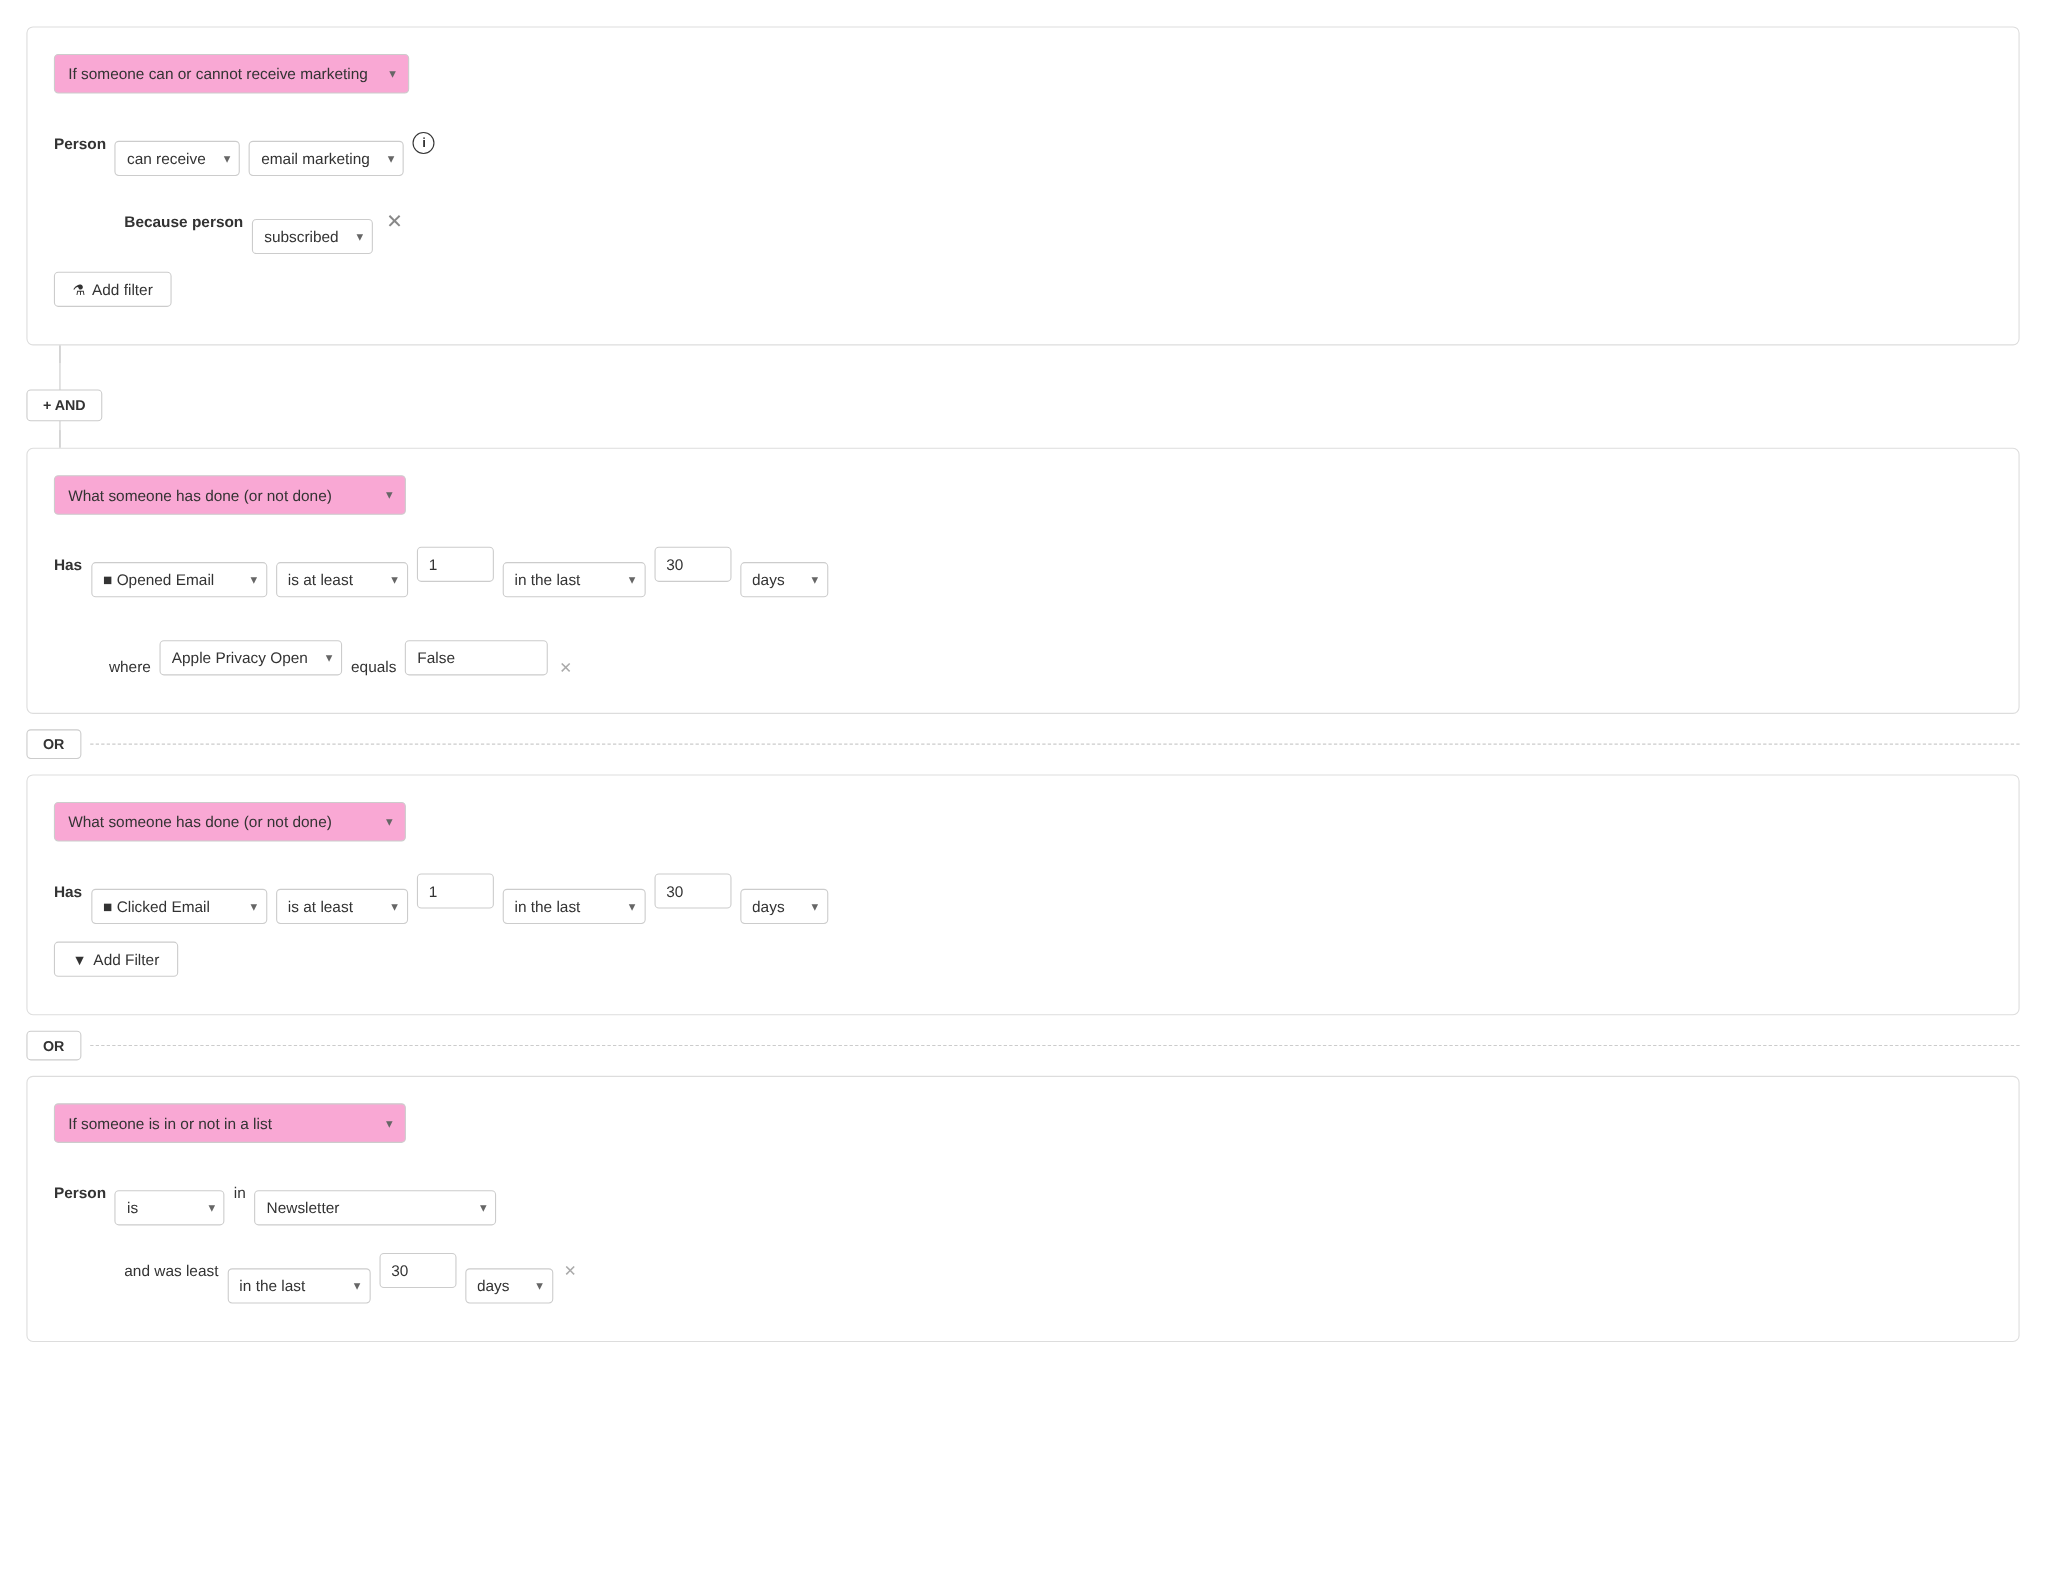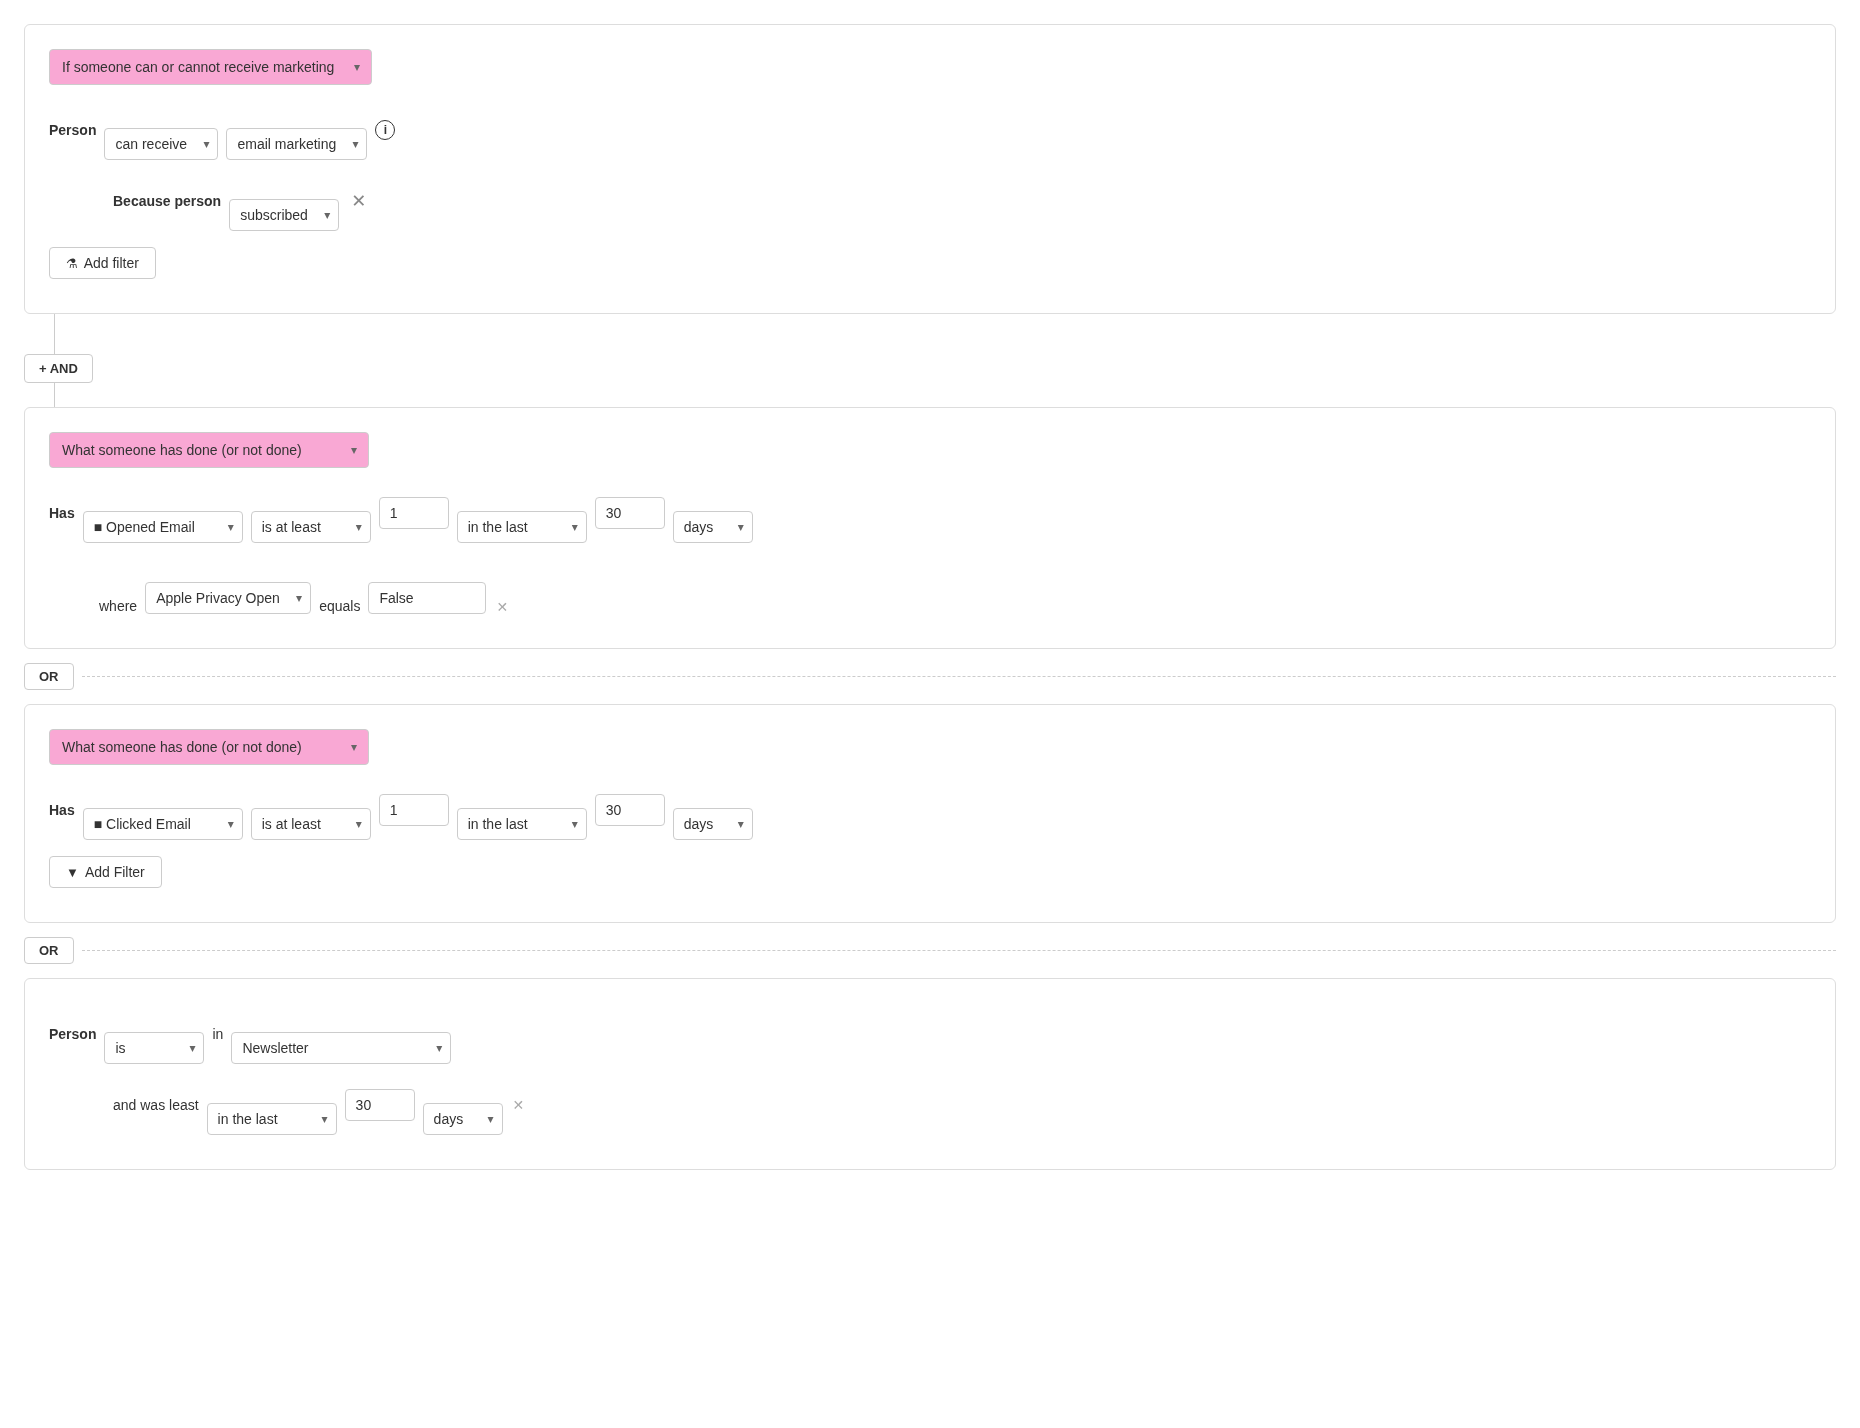--- a/index.html
+++ b/index.html
@@ -327,21 +327,21 @@
     </div>
 
     <div class="row" style="margin-left:50px;align-items:flex-end;">
       <span class="label-light">where</span>
       <div class="select-wrap">
         <select class="select-field" style="min-width:160px;">
           <option value="Apple Privacy Open">Apple Privacy Open</option>
         </select>
       </div>
       <span class="label-light">equals</span>
-      <input class="input-field" type="text" style="width: 118px;" value="False">
+      <input class="input-field" type="text" style="width: 130px;" value="False">
       <button class="close-btn-sm">✕</button>
     </div>
   </div>
 </div>
 
 <div class="or-divider">
   <button class="or-btn">OR</button>
   <hr class="or-divider-line">
 </div>
 
@@ -390,20 +390,27 @@
   </div>
 </div>
 
 <div class="or-divider">
   <button class="or-btn">OR</button>
   <hr class="or-divider-line">
 </div>
 
 <div class="section-card">
   <div class="section-inner">
+    <div class="row" style="margin-bottom:14px;">
+      <div class="top-select-wrap">
+        <select class="top-select">
+          <option value="If someone is in or not in a list">If someone is in or not in a list</option>
+        </select>
+      </div>
+    </div>
 
     <div class="row">
       <span class="label">Person</span>
       <div class="select-wrap">
         <select class="select-field" style="min-width:100px;">
           <option value="is">is</option>
         </select>
       </div>
       <span class="label-light">in</span>
       <div class="select-wrap">

